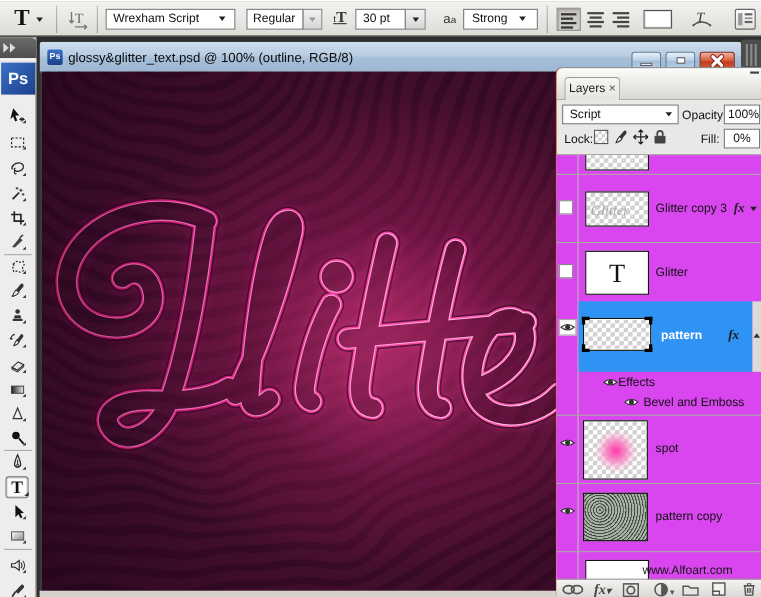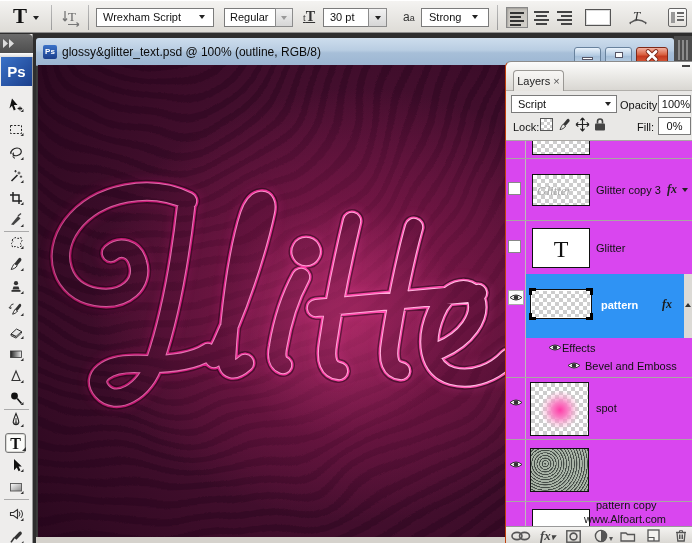--- a/index.html
+++ b/index.html
@@ -410,21 +410,21 @@
       <div style="position:absolute;left:9px;top:7px;width:40px;height:40px;background:radial-gradient(circle,#ff3da8 0%,#f87ec2 26%,rgba(249,168,208,0.5) 50%,rgba(250,190,220,0) 70%);"></div>
     </div>
     <div class="abs lbl" style="left:90px;top:261px;">spot</div>
     <div class="abs" style="left:0;top:298px;width:186px;height:1px;background:#a9a7a3;"></div>
 
     <svg width="14" height="11" viewBox="0 0 14 11" style="position:absolute;left:3px;top:318px;">
         <path d="M1,5.5 Q7,0.5 13,5.5 Q7,10.5 1,5.5 Z" fill="#fdfdfd" stroke="#333" stroke-width="1"></path>
         <circle cx="7" cy="5.5" r="2.3" fill="#333"></circle>
       </svg>
     <div class="abs" style="left:24px;top:307px;width:59px;height:44px;border:1px solid #111;background:repeating-radial-gradient(circle at 25% 35%,#454d48 0 0.7px,#a9b4a7 1.2px 2.6px),repeating-radial-gradient(circle at 80% 75%,#454d48 0 0.7px,rgba(169,180,167,0.5) 1.2px 2.9px),repeating-radial-gradient(circle at 55% 110%,#454d48 0 0.7px,rgba(169,180,167,0.4) 1.2px 3.2px);background-color:#9fab9e;"></div>
-    <div class="abs lbl" style="left:90px;top:323px;margin-top:35px;">pattern copy</div>
+    <div class="abs lbl" style="left:90px;top:323px;">pattern copy</div>
     <div class="abs" style="left:0;top:360px;width:186px;height:1px;background:#a9a7a3;"></div>
 
     <div class="abs" style="left:26px;top:368px;width:58px;height:30px;background:#fff;border:1px solid #111;"></div>
   </div>
 
   <div class="abs" style="left:0;top:464px;width:186px;height:18px;background:linear-gradient(#f4f3f1,#d9d7d2);border-top:1px solid #999;">
     <svg width="20" height="12" viewBox="0 0 20 12" style="position:absolute;left:5px;top:3px;">
         <ellipse cx="6" cy="6" rx="5" ry="3.6" fill="none" stroke="#555" stroke-width="1.6"></ellipse>
         <ellipse cx="13.5" cy="6" rx="5" ry="3.6" fill="none" stroke="#555" stroke-width="1.6"></ellipse>
       </svg>

